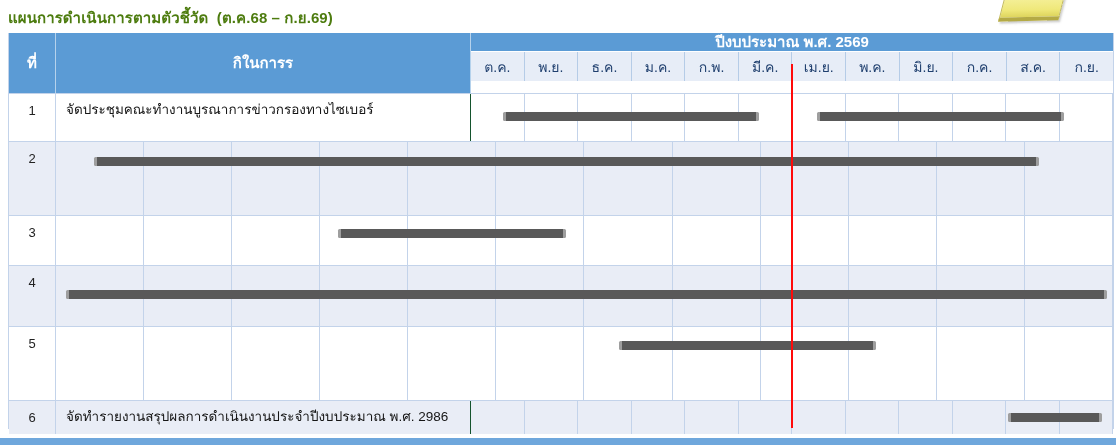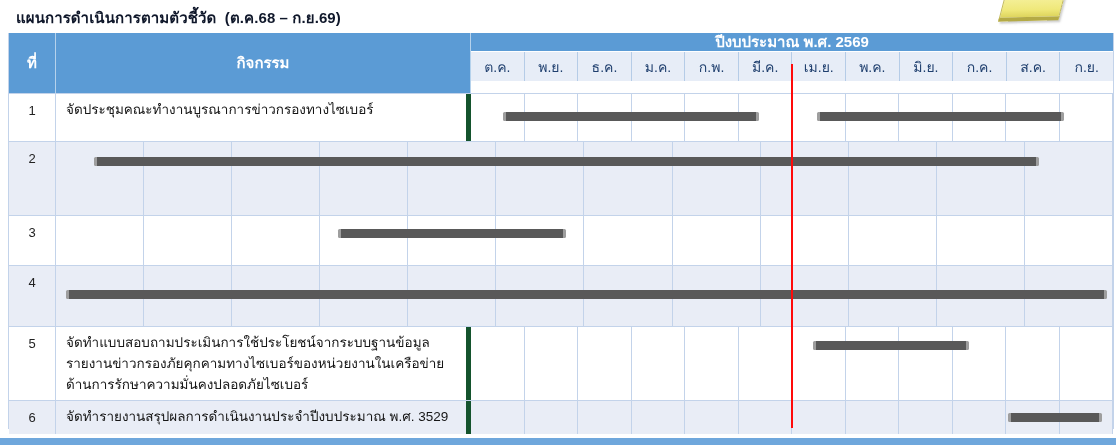--- a/index.html
+++ b/index.html
@@ -2,22 +2,22 @@
 <html><head>
 <meta charset="utf-8">
 <style>
   html,body{margin:0;padding:0;}
   body{
     width:1116px;height:445px;position:relative;overflow:hidden;
     background:#ffffff;
     font-family:"Liberation Sans","DejaVu Sans",sans-serif;
   }
   .title{
-    position:absolute;left:16px;top:6px;
-    font-size:15px;font-weight:bold;color:#0f172a;
+    position:absolute;left:8px;top:6px;
+    font-size:15px;font-weight:bold;color:#4d7c0f;
     letter-spacing:.1px;white-space:pre;
   }
   .sticky{
     position:absolute;left:1002px;top:-8px;width:58px;height:24px;
     background:linear-gradient(180deg,#f7f3a6 0%,#efe87a 70%,#ddd45c 100%);
     border:1px solid #c2b955;border-bottom:4px solid #b4aa45;
     transform:skewX(-16deg) rotate(-1.5deg);
     box-shadow:2px 2px 2px rgba(120,120,120,.35);
   }
   .gtable{
@@ -49,21 +49,21 @@
   .row{display:flex;border-top:1px solid #c3d3ea;background:#fff;}
   .row.shaded{background:#e9edf6;}
   .c-no{
     width:47px;display:flex;justify-content:center;align-items:flex-start;
     padding-top:9px;font-size:13px;color:#222;
     border-right:1px solid #c3d3ea;box-sizing:border-box;
   }
   .c-act{
     width:415px;padding:5px 10px 0 10px;box-sizing:border-box;
     line-height:21px;color:#161616;
-    border-right:5px solid #14532d;
+    border-right:1px solid #14532d;
   }
   .c-gantt{flex:1;position:relative;display:flex;}
   .gcol{flex:1;border-right:1px solid #c3d3ea;box-sizing:border-box;}
   .gcol:last-child{border-right:none;}
   .gbar{
     position:absolute;height:9px;border-radius:1.5px;
     background:linear-gradient(to right,#9e9e9e 0 3px,#595959 3px calc(100% - 3px),#9e9e9e calc(100% - 3px));
     z-index:3;
   }
   .redline{
@@ -76,21 +76,21 @@
 </style>
 </head>
 <body>
 
 <div class="title">แผนการดำเนินการตามตัวชี้วัด  (ต.ค.68 – ก.ย.69)</div>
 <div class="sticky"></div>
 
 <div class="gtable">
   <div class="thead">
     <div class="h-no">ที่</div>
-    <div class="h-act">กิจกรรม</div>
+    <div class="h-act">กิในการร</div>
     <div class="months-wrap">
       <div class="year-band">ปีงบประมาณ พ.ศ. 2569</div>
       <div class="months-row" id="months">
           <div class="mcell">ต.ค.</div>
           <div class="mcell">พ.ย.</div>
           <div class="mcell">ธ.ค.</div>
           <div class="mcell">ม.ค.</div>
           <div class="mcell">ก.พ.</div>
           <div class="mcell">มี.ค.</div>
           <div class="mcell">เม.ย.</div>
@@ -172,40 +172,39 @@
           <div class="gcol"></div>
           <div class="gcol"></div>
           <div class="gcol"></div>
           <div class="gcol"></div>
           <div class="gcol"></div>
           <div class="gbar" style="left: 0.916667%; width: 98.5%; top: 24px;"></div>
         </div>
       </div>
       <div class="row" style="height: 73px;">
         <div class="c-no">5</div>
-        <div class="c-act">จัดทำแบบสอบถามประเมินการใช้ประโยชน์จากระบบฐานข้อมูลรายงานข่าวกรองภัยคุกคามทางไซเบอร์ของหน่วยงานในเครือข่ายด้านการรักษาความมั่นคงปลอดภัยไซเบอร์</div>
         <div class="c-gantt">
           <div class="gcol"></div>
           <div class="gcol"></div>
           <div class="gcol"></div>
           <div class="gcol"></div>
           <div class="gcol"></div>
           <div class="gcol"></div>
           <div class="gcol"></div>
           <div class="gcol"></div>
           <div class="gcol"></div>
           <div class="gcol"></div>
           <div class="gcol"></div>
           <div class="gcol"></div>
           <div class="gbar" style="left: 53.25%; width: 24.3333%; top: 14px;"></div>
         </div>
       </div>
       <div class="row shaded" style="height: 33px;">
         <div class="c-no">6</div>
-        <div class="c-act">จัดทำรายงานสรุปผลการดำเนินงานประจำปีงบประมาณ พ.ศ. 3529</div>
+        <div class="c-act">จัดทำรายงานสรุปผลการดำเนินงานประจำปีงบประมาณ พ.ศ. 2986</div>
         <div class="c-gantt">
           <div class="gcol"></div>
           <div class="gcol"></div>
           <div class="gcol"></div>
           <div class="gcol"></div>
           <div class="gcol"></div>
           <div class="gcol"></div>
           <div class="gcol"></div>
           <div class="gcol"></div>
           <div class="gcol"></div>

